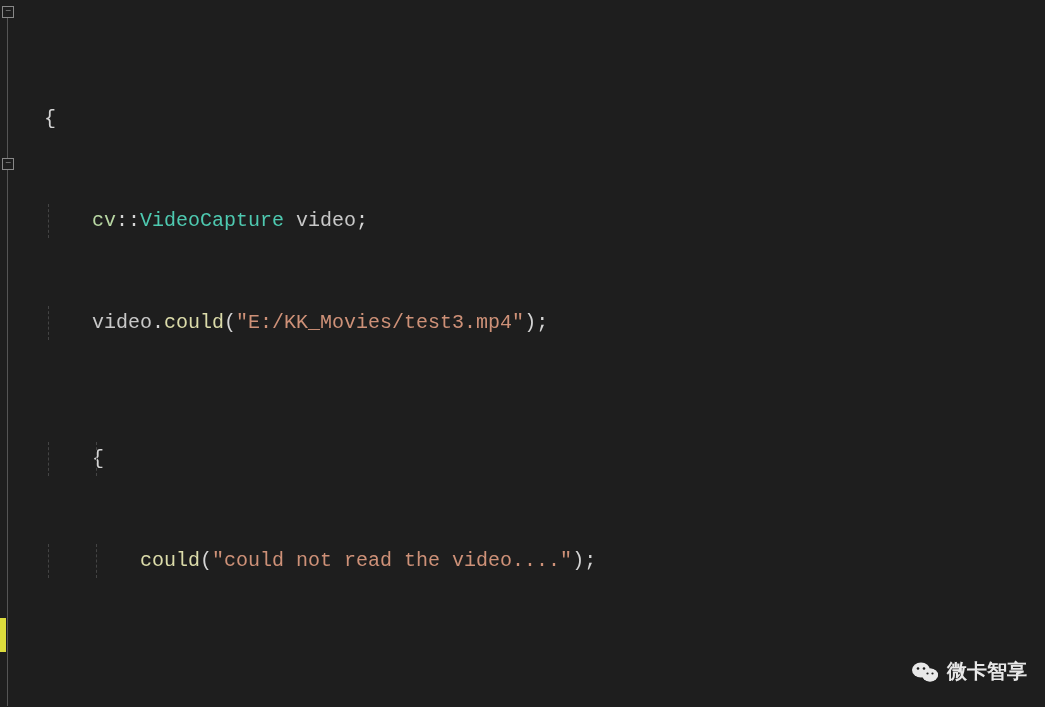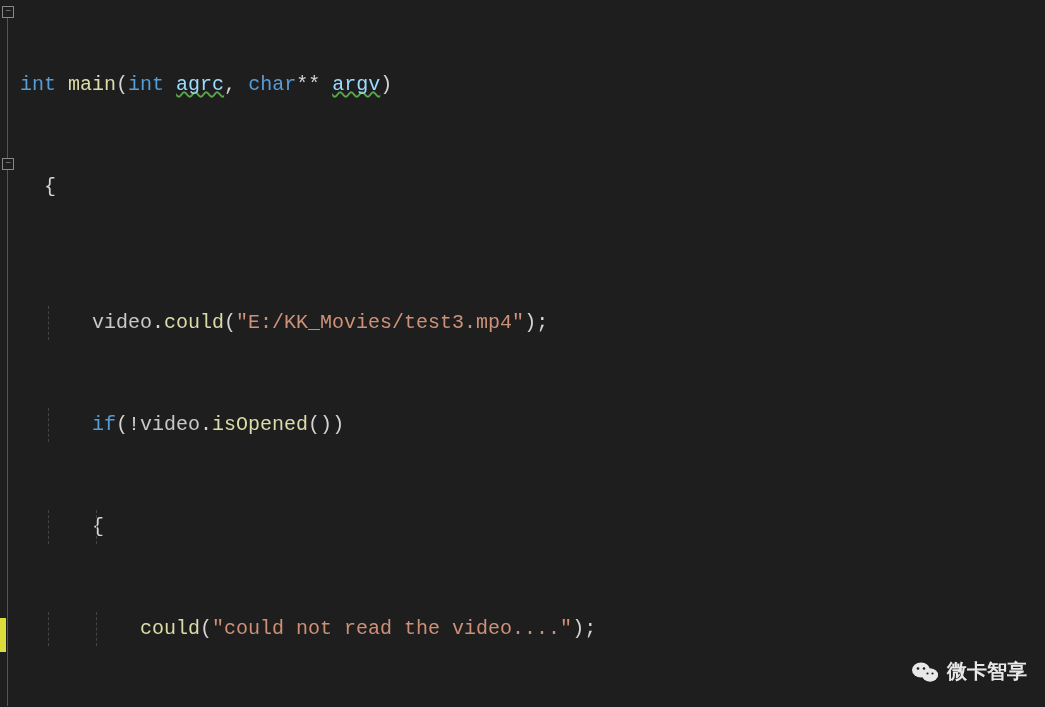--- a/index.html
+++ b/index.html
@@ -103,28 +103,27 @@
 <div class="gutter">
   <div class="fold-icon" style="top:6px;">−</div>
   <div class="fold-line" style="top:18px;height:140px;"></div>
   <div class="fold-icon" style="top:158px;">−</div>
   <div class="fold-line" style="top:170px;height:536px;"></div>
   <div class="yellow-marker" style="top:618px;height:34px;"></div>
 </div>
 
 <div class="code-area">
 
-<div class="code-line"><span class="kw">int</span> <span class="fn">main</span><span class="op">(</span><span class="kw">int</span><span> </span><span class="param wavy-green">agrc</span><span class="op">, </span><span class="kw">char</span><span class="op">** </span><span class="param wavy-green">argv</span><span class="op">)</span></div>
 
 <div class="code-line">  <span class="op">{</span></div>
 
+<div class="code-line"><span class="guide" style="left:28px"></span>      <span class="ns">cv</span><span class="op">::</span><span class="type">VideoCapture</span><span> </span><span class="var">video</span><span class="op">;</span></div>
 
 <div class="code-line"><span class="guide" style="left:28px"></span>      <span class="var">video</span><span class="op">.</span><span class="member">could</span><span class="op">(</span><span class="str">"E:/KK_Movies/test3.mp4"</span><span class="op">)</span><span class="op">;</span></div>
 
-<div class="code-line"><span class="guide" style="left:28px"></span>      <span class="kw">if</span><span class="op">(</span><span class="op">!</span><span class="var">video</span><span class="op">.</span><span class="member">isOpened</span><span class="op">()</span><span class="op">)</span></div>
 
 <div class="code-line"><span class="guide" style="left:28px"></span><span class="guide" style="left:76px"></span>      <span class="op">{</span></div>
 
 <div class="code-line"><span class="guide" style="left:28px"></span><span class="guide" style="left:76px"></span>          <span class="fn">could</span><span class="op">(</span><span class="str">"could not read the video...."</span><span class="op">)</span><span class="op">;</span></div>
 
 
 
 
 
 

